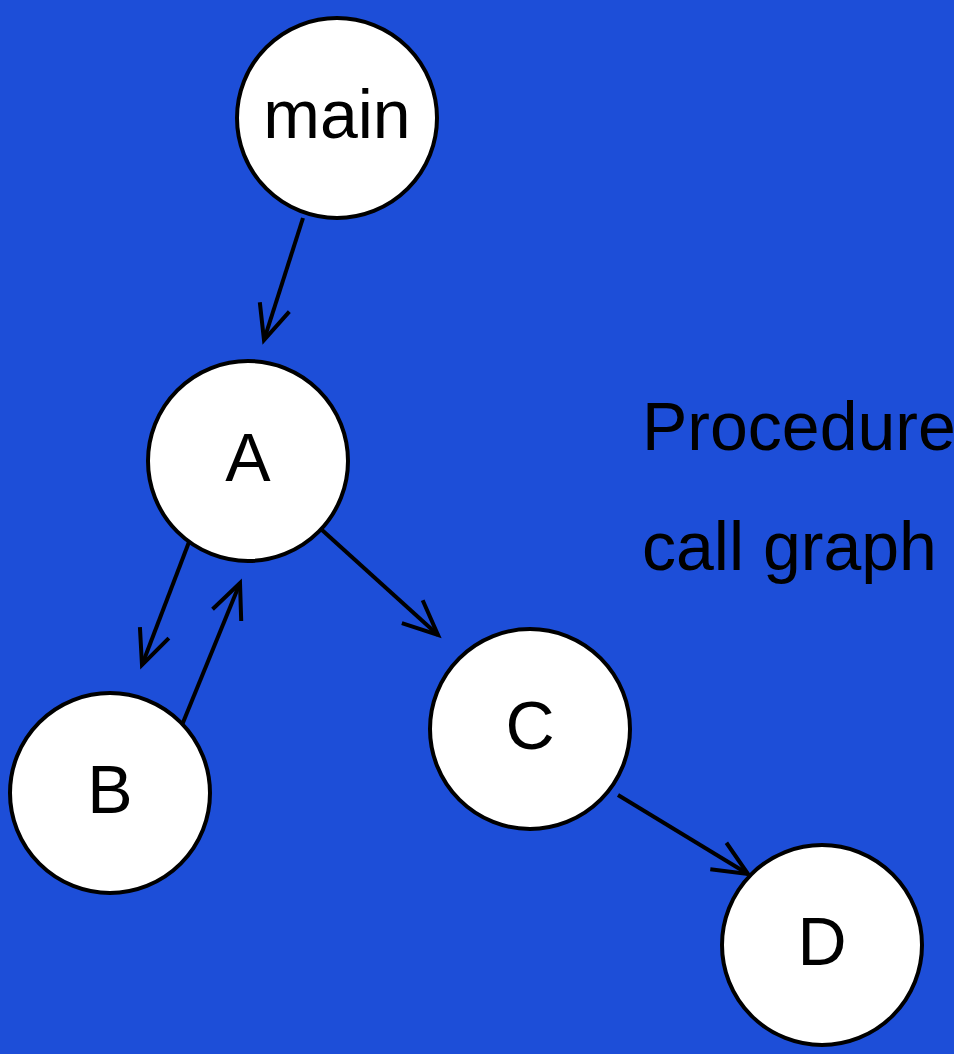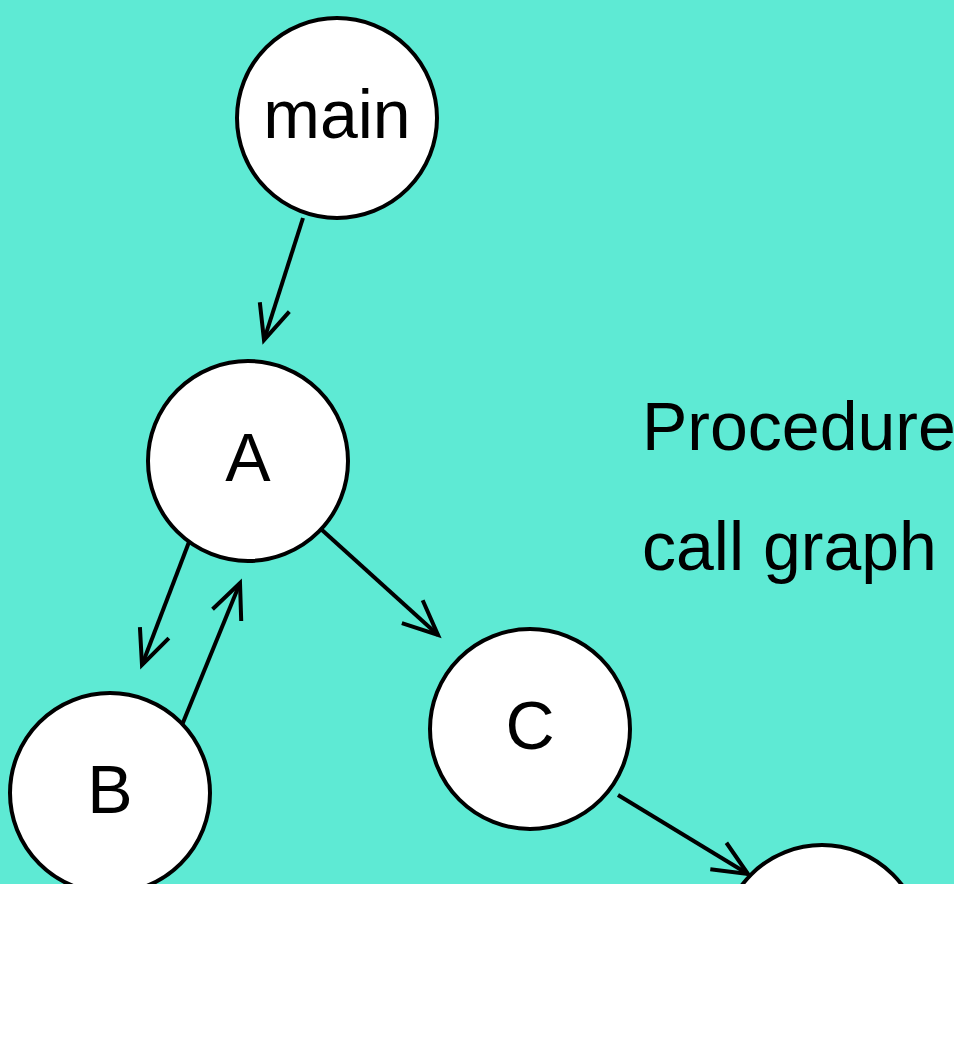--- a/index.html
+++ b/index.html
@@ -47,21 +47,21 @@
   .caption-text {
     fill: #000000;
     font-family: "Liberation Sans", sans-serif;
     font-size: 68px;
     text-anchor: start;
   }
 </style>
 </head>
 <body>
 
-<div id="canvas" style="width: 954px; height: 884px; background: #5eead4;">
+<div id="canvas" style="width: 954px; height: 1054px; background: #1d4ed8;">
   <svg id="graph-svg" viewBox="0 0 954 1054" xmlns="http://www.w3.org/2000/svg">
 
     <g>
 
       <g>
         <line class="edge-line" x1="303" y1="218" x2="264" y2="340"></line>
         <polyline class="edge-line" points="259.80597094088085,302.23215494297744 264,340 289.32420749037703,311.66831252847214"></polyline>
       </g>
 
       <g>

